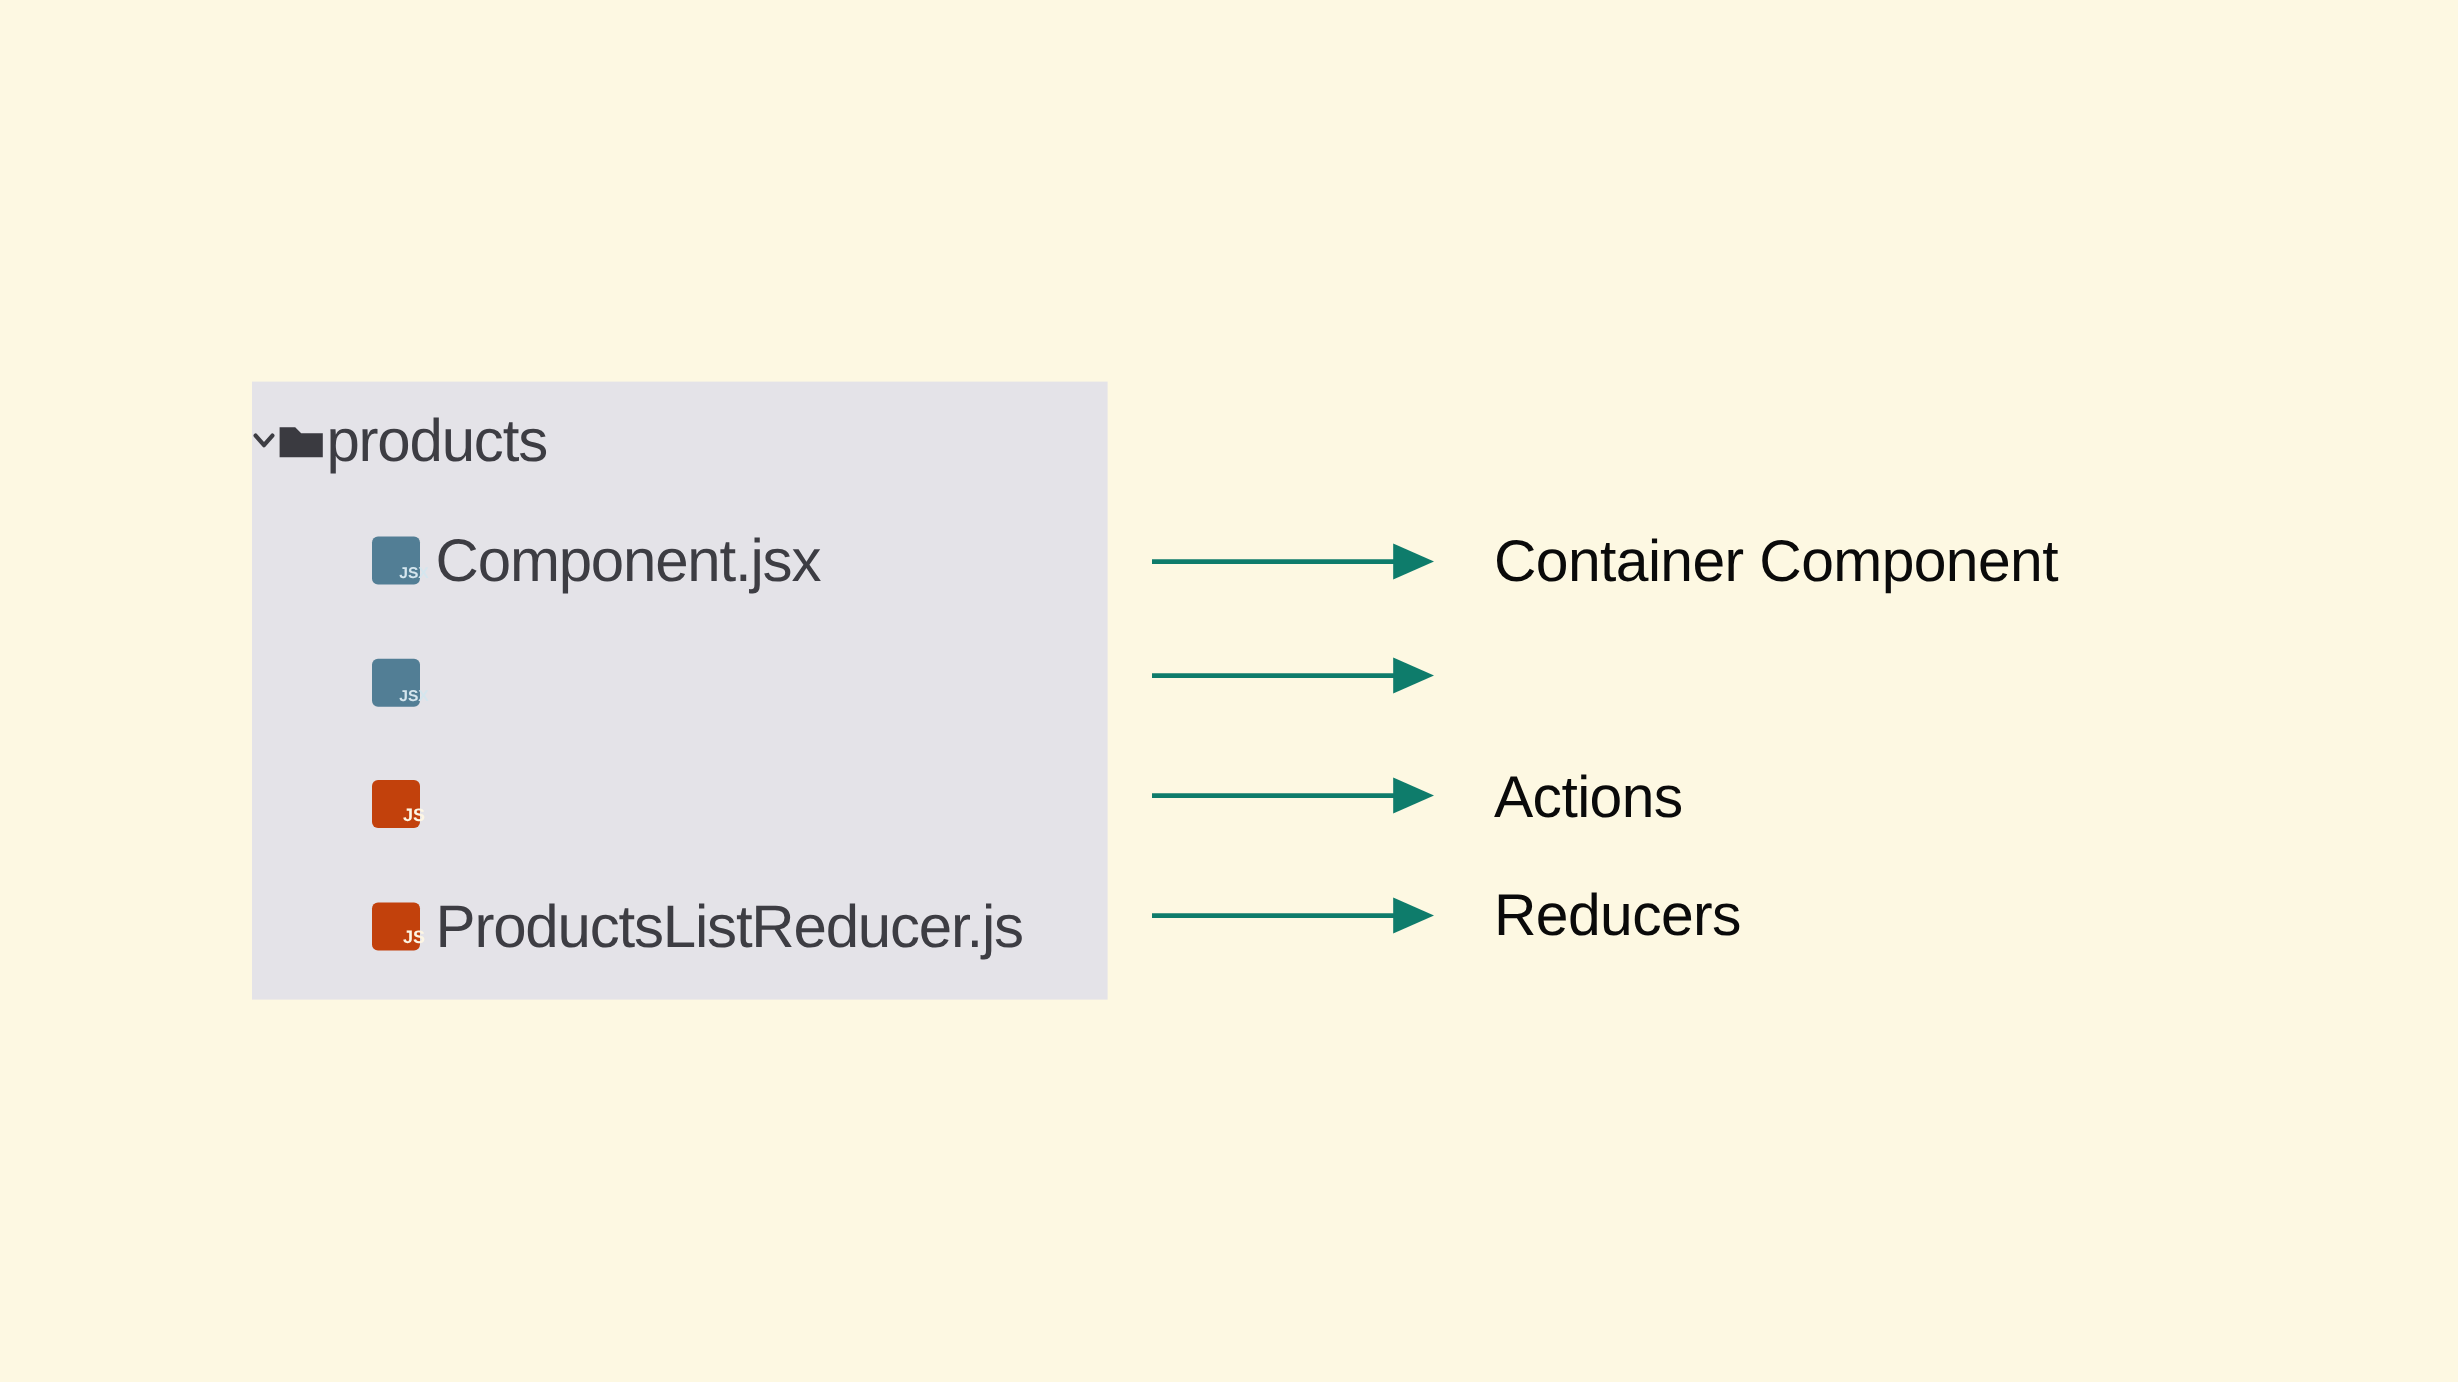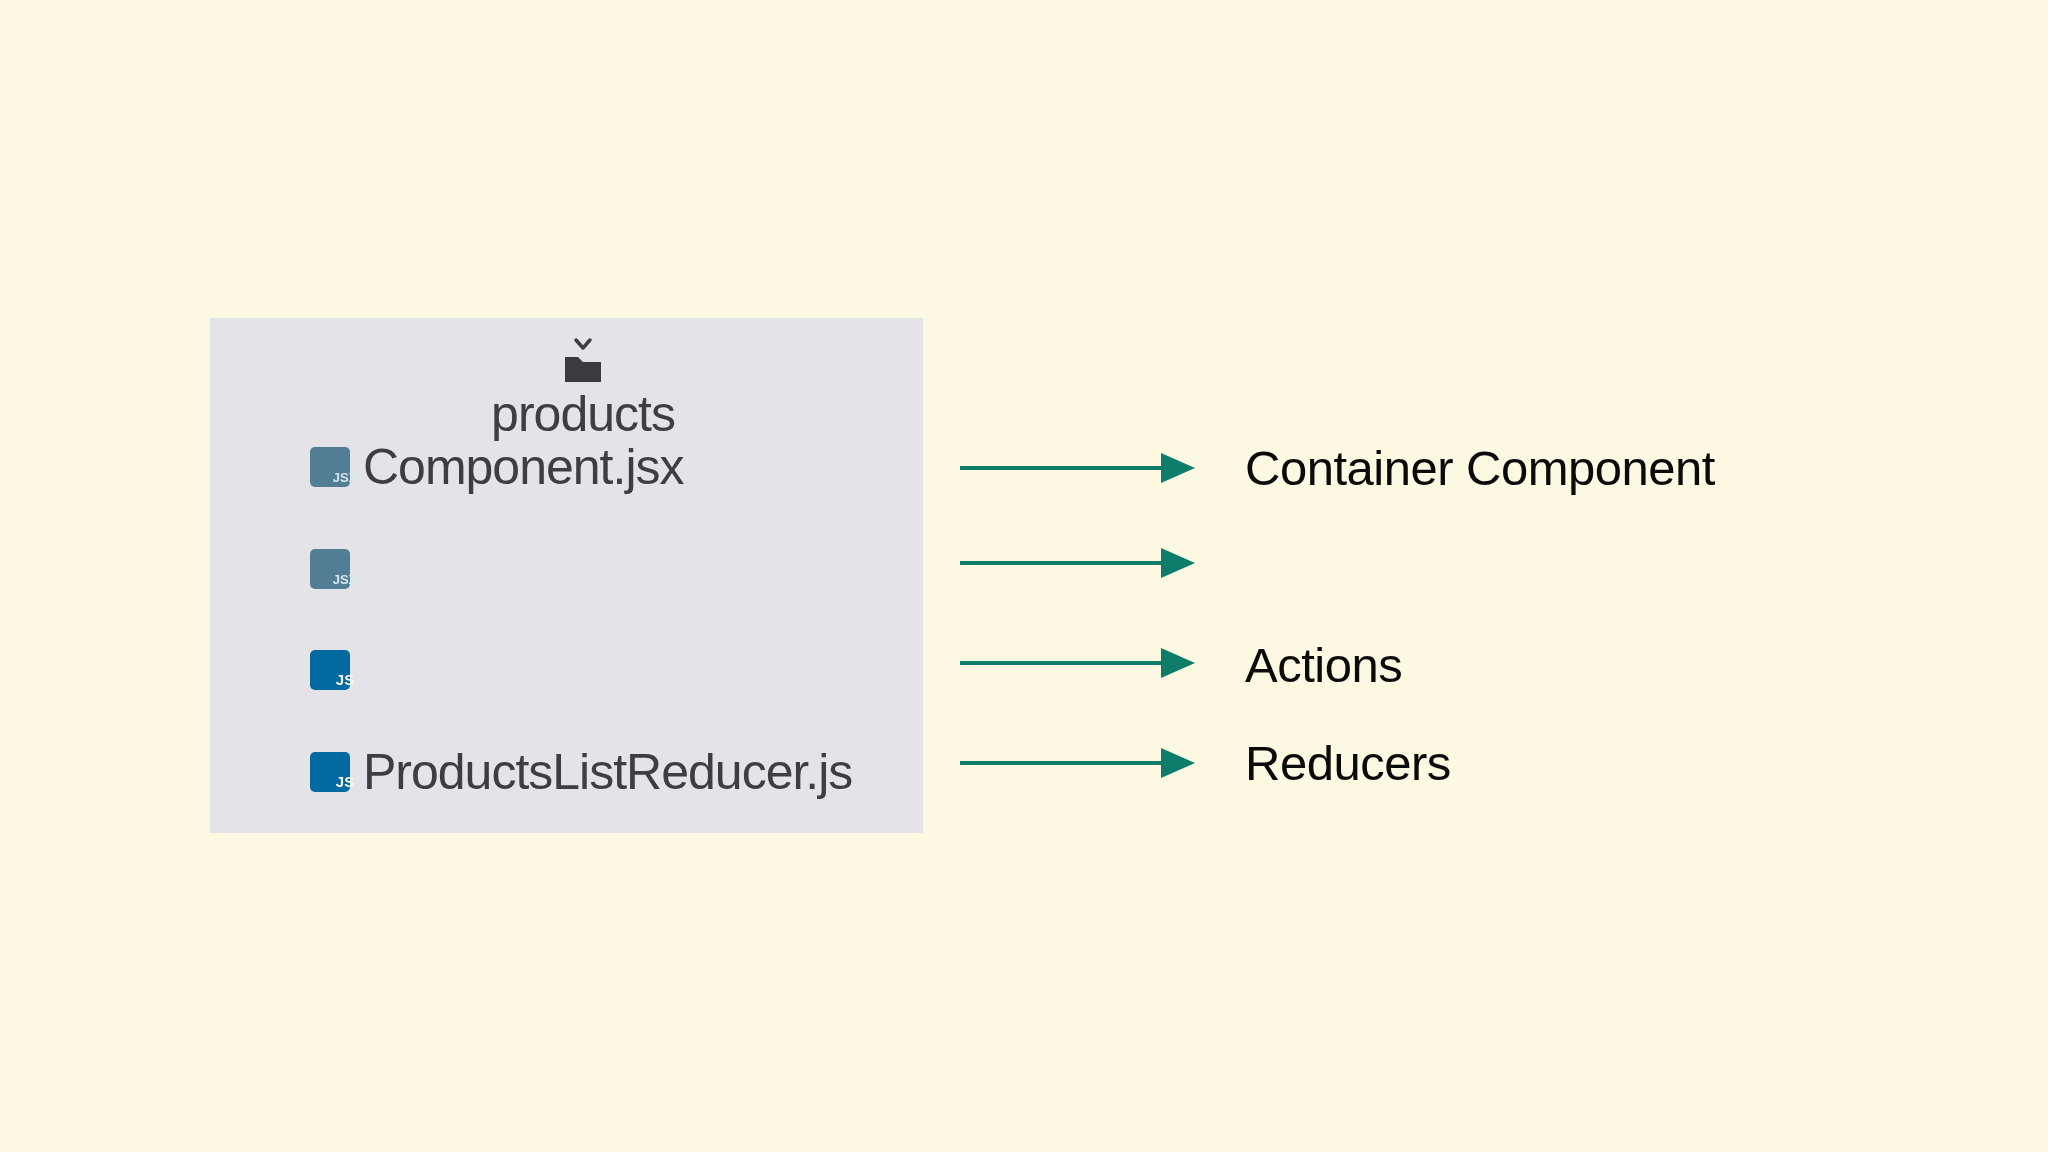--- a/index.html
+++ b/index.html
@@ -24,21 +24,21 @@
   }
   .row {
     position: absolute;
     left: 0;
     width: 100%;
     height: 60px;
     display: flex;
     align-items: center;
     box-sizing: border-box;
   }
-  .folder-row { padding-left: 33px; gap: 2px; flex-direction: column; }
+  .folder-row { gap: 2px; }
   .file-row  { padding-left: 100px; gap: 13px; }
   .tree-label {
     font-size: 50px;
     color: #3d3d43;
     letter-spacing: -1px;
     white-space: nowrap;
   }
   .chevron-svg { flex: 0 0 auto; }
   .folder-svg { flex: 0 0 auto; margin-top: 2px; }
   .badge {
@@ -53,21 +53,21 @@
     padding-bottom: 3px;
     padding-left: 30px;
   }
   .badge-text {
     font-weight: 700;
     line-height: 1;
     letter-spacing: 0;
   }
   .badge.jsx { background: #527e95; }
   .badge.jsx .badge-text { color: #d5e6ee; font-size: 13px; }
-  .badge.js { background: #0369a1; }
+  .badge.js { background: #c2410c; }
   .badge.js .badge-text { color: #fdf6e4; font-size: 15px; }
   .arrow {
     position: absolute;
     left: 960px;
   }
   .arrow line { stroke: #0e7c6b; stroke-width: 4; }
   .arrow polygon { fill: #0e7c6b; }
   .annotation {
     position: absolute;
     left: 1245px;

